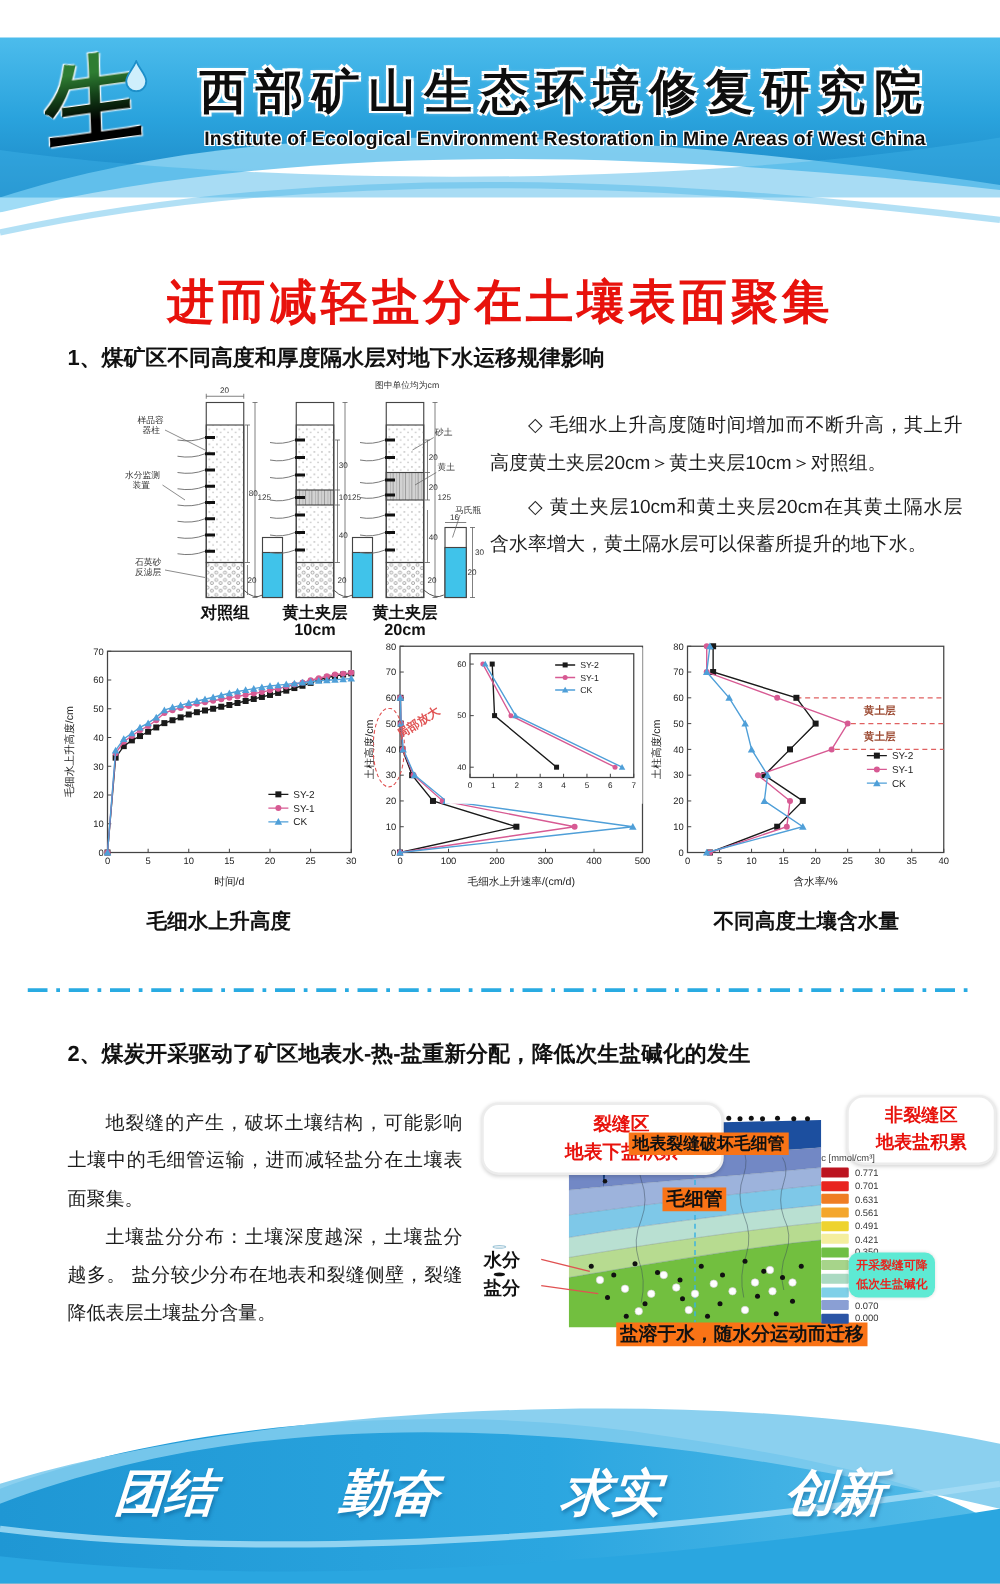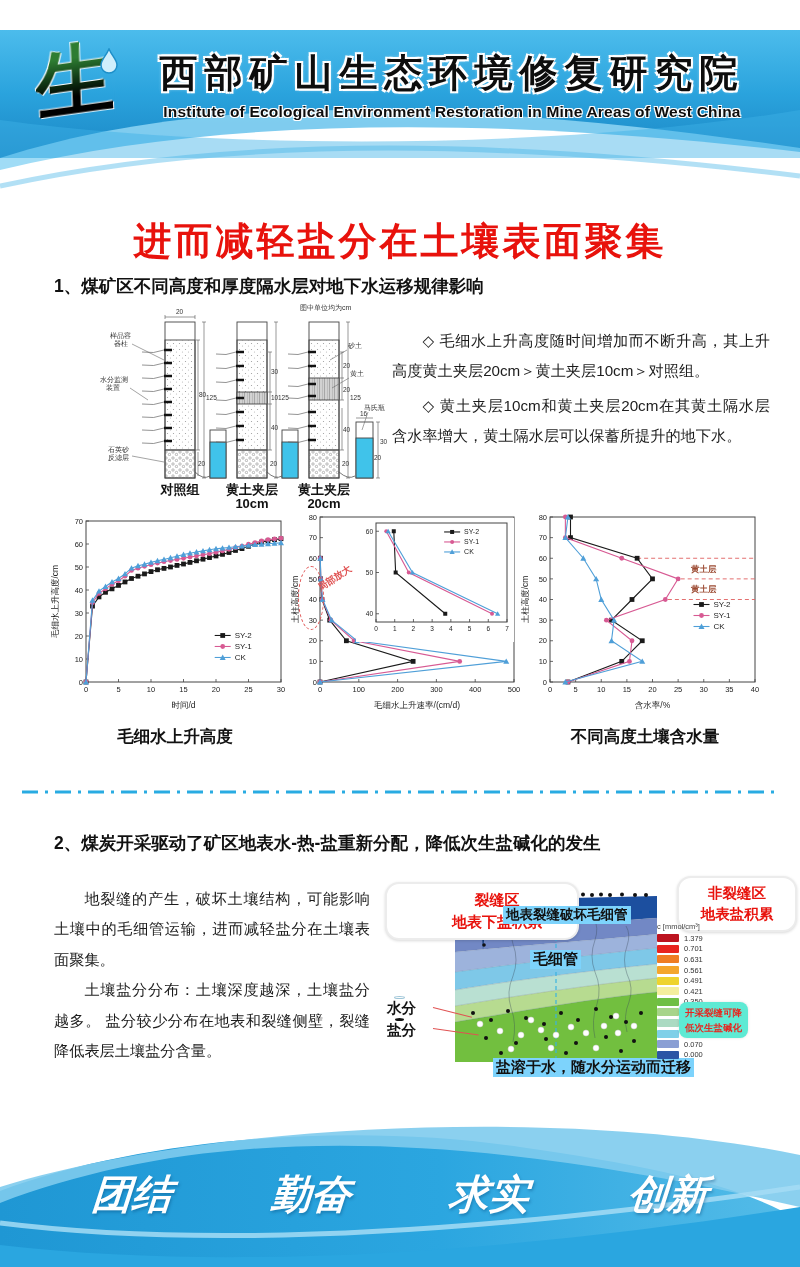--- a/index.html
+++ b/index.html
@@ -48,21 +48,21 @@
   #sec2-text{position:absolute;left:54px;top:884px;width:316px;font-size:15.2px;color:#1c1c1c;
       line-height:2.0;text-align:justify;}
   #sec2-text p{margin:0;text-indent:2em;}
   #fig2{position:absolute;left:385px;top:876px;width:402px;height:212px;}
   #contour{position:absolute;left:70px;top:16px;}
   .bubble{position:absolute;background:#fff;border:2px solid #ececec;border-radius:14px;
       box-shadow:0 1px 3px rgba(0,0,0,.15);text-align:center;color:#e8120c;font-weight:900;
       font-size:15px;line-height:1.45;padding:5px 6px;}
   #bubble-left{left:0;top:6px;width:148px;padding-left:36px;}
   #bubble-right{left:292px;top:0;width:104px;font-size:14.5px;}
-  .ylabel-tag{position:absolute;background:#7dd3fc;color:#111;font-weight:900;padding:0 3px;white-space:nowrap;text-align:right;}
+  .ylabel-tag{position:absolute;background:#f97316;color:#111;font-weight:900;padding:0 3px;white-space:nowrap;text-align:right;}
   #tag-crack{left:118px;top:30px;font-size:13.5px;}
   #tag-capillary{left:145px;top:74px;font-size:15px;}
   #tag-salt{left:108px;top:182px;font-size:15px;}
   #ws-legend{position:absolute;left:2px;top:120px;font-size:14.5px;font-weight:900;color:#111;}
   #ws-legend .row{display:flex;align-items:center;height:22px;flex-direction:column;}
   .icon-water{display:inline-block;width:9px;height:9px;border:1.5px solid #9fc6d8;border-radius:50%;
       margin-right:5px;background:#fff;}
   .icon-salt{display:inline-block;width:9px;height:9px;border-radius:50%;background:#111;margin-right:5px;}
   .leader{position:absolute;height:0;border-top:1px solid #e05252;transform-origin:left center;}
   #lead1{left:48px;top:131px;width:40px;transform:rotate(14deg);}
@@ -713,21 +713,21 @@
       </div>
     </div>
     <div id="lead1" class="leader"></div>
     <div id="lead2" class="leader"></div>
 
     <div id="colorbar">
       <div class="cb-title">c [mmol/cm³]</div>
       <div id="colorbar-rows">
           <div class="cb-row">
             <span class="sw" style="background: rgb(188, 20, 32);"></span>
-            <span>1.379</span>
+            <span>0.771</span>
           </div>
           <div class="cb-row">
             <span class="sw" style="background: rgb(232, 36, 31);"></span>
             <span>0.701</span>
           </div>
           <div class="cb-row">
             <span class="sw" style="background: rgb(239, 125, 36);"></span>
             <span>0.631</span>
           </div>
           <div class="cb-row">

